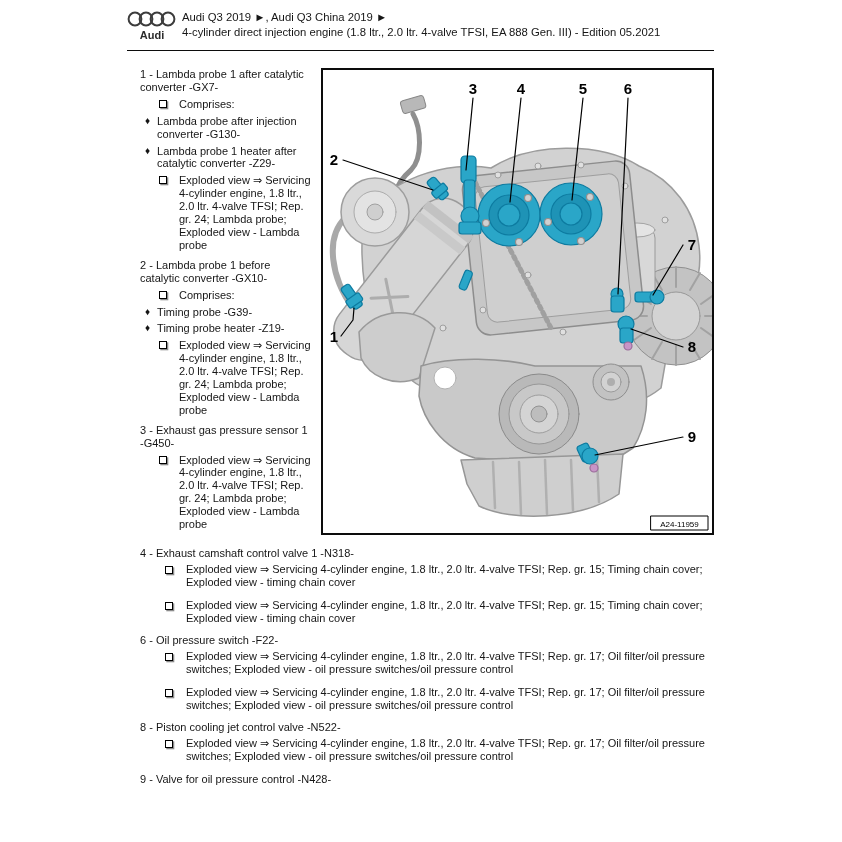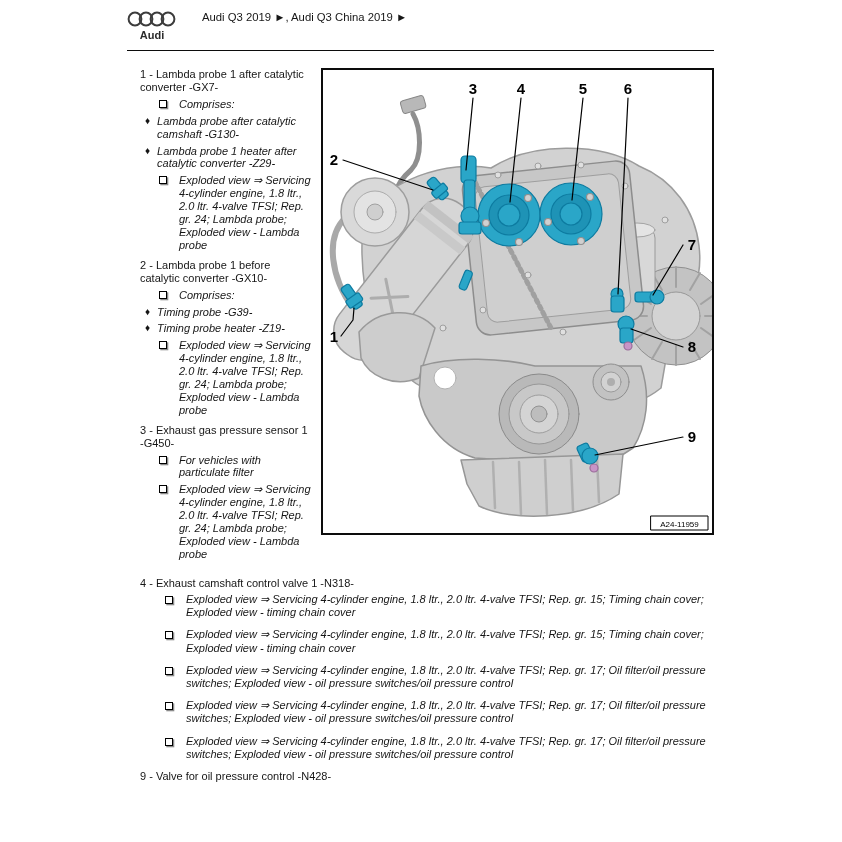--- a/index.html
+++ b/index.html
@@ -5,21 +5,21 @@
   html,body{margin:0;padding:0;}
   body{
     width:842px;height:842px;background:#ffffff;overflow:hidden;position:relative;
     font-family:"Liberation Sans", sans-serif;color:#161616;
     -webkit-font-smoothing:antialiased;
   }
   .page{position:absolute;left:127px;top:10px;width:587px;}
   
   .hdr{display:flex;align-items:flex-start;}
   .hdr-logo{flex:none;width:50px;}
-  .hdr-text{margin-left:25px;font-size:11.3px;line-height:15px;}
+  .hdr-text{margin-left:5px;font-size:11.3px;line-height:15px;}
   .rule{border-top:1.7px solid #0c0c0c;margin-top:3px;}
   
   .content{margin-top:17px;padding-left:13px;}
   .figure{
     float:right;width:389px;height:463px;border:2px solid #0c0c0c;
     margin-left:8px;background:#fff;
   }
   .figure svg{display:block;width:100%;height:100%;}
   
   .legend-left{font-size:11px;line-height:12.9px;}
@@ -33,41 +33,42 @@
     box-shadow:1.3px 1.3px 0 #8a8a8a;margin-top:2px;background:#fff;
   }
   .l-row .g-sq{margin-right:12px;}
   .g-di{flex:none;font-size:10px;line-height:12.9px;margin-right:7px;}
   
   .legend-bottom{clear:both;padding-top:9px;font-size:11px;line-height:13.2px;}
   .b-item{margin-bottom:9px;}
   .b-title{margin-bottom:3px;}
   .b-row{display:flex;padding-left:25px;}
   .b-row .g-sq{margin-right:13px;margin-top:3px;}
-  .r-text{flex:1;font-style:italic;}
+  .r-text{flex:1;}
 </style>
 </head>
 <body>
 
 <div class="page">
 
   <div class="hdr">
     <div class="hdr-logo">
       <svg width="50" height="33" viewBox="0 0 50 33">
         <g fill="none" stroke="#3c3c3c" stroke-width="2">
           <circle cx="8" cy="9" r="6.4"></circle>
           <circle cx="19" cy="9" r="6.4"></circle>
           <circle cx="30" cy="9" r="6.4"></circle>
           <circle cx="41" cy="9" r="6.4"></circle>
         </g>
         <text x="25" y="29" text-anchor="middle" font-size="11" font-weight="bold" fill="#2a2a2a">Audi</text>
       </svg>
     </div>
     <div class="hdr-text">
       <div>Audi Q3 2019 ►, Audi Q3 China 2019 ►</div>
+      <div>4-cylinder direct injection engine (1.8 ltr., 2.0 ltr. 4-valve TFSI, EA 888 Gen. III) - Edition 05.2021</div>
     </div>
   </div>
   <div class="rule"></div>
 
   <div class="content">
 
     <div class="figure">
       <svg viewBox="0 0 389 463">
         <g stroke-linecap="round" stroke-linejoin="round">
 
@@ -262,21 +263,21 @@
 
     <div class="legend-left" id="legend-left">
         <div class="l-item">
           <div class="l-title">1 - Lambda probe 1 after catalytic converter -GX7-</div>
           <div class="l-row sq">
             <span class="g-sq"></span>
             <span class="r-text">Comprises:</span>
           </div>
           <div class="l-row di">
             <span class="g-di">♦</span>
-            <span class="r-text">Lambda probe after catalytic camshaft -G130-</span>
+            <span class="r-text">Lambda probe after injection converter -G130-</span>
           </div>
           <div class="l-row di">
             <span class="g-di">♦</span>
             <span class="r-text">Lambda probe 1 heater after catalytic converter -Z29-</span>
           </div>
           <div class="l-row sq">
             <span class="g-sq"></span>
             <span class="r-text">Exploded view ⇒ Servicing 4-cylinder engine, 1.8 ltr., 2.0 ltr. 4-valve TFSI; Rep. gr. 24; Lambda probe; Exploded view - Lambda probe</span>
           </div>
         </div>
@@ -296,56 +297,54 @@
           </div>
           <div class="l-row sq">
             <span class="g-sq"></span>
             <span class="r-text">Exploded view ⇒ Servicing 4-cylinder engine, 1.8 ltr., 2.0 ltr. 4-valve TFSI; Rep. gr. 24; Lambda probe; Exploded view - Lambda probe</span>
           </div>
         </div>
         <div class="l-item">
           <div class="l-title">3 - Exhaust gas pressure sensor 1 -G450-</div>
           <div class="l-row sq">
             <span class="g-sq"></span>
-            <span class="r-text">For vehicles with particulate filter</span>
-          </div>
-          <div class="l-row sq">
-            <span class="g-sq"></span>
             <span class="r-text">Exploded view ⇒ Servicing 4-cylinder engine, 1.8 ltr., 2.0 ltr. 4-valve TFSI; Rep. gr. 24; Lambda probe; Exploded view - Lambda probe</span>
           </div>
         </div>
       </div>
 
     <div class="legend-bottom" id="legend-bottom">
         <div class="b-item">
           <div class="b-title">4 - Exhaust camshaft control valve 1 -N318-</div>
           <div class="b-row">
             <span class="g-sq"></span>
             <span class="r-text">Exploded view ⇒ Servicing 4-cylinder engine, 1.8 ltr., 2.0 ltr. 4-valve TFSI; Rep. gr. 15; Timing chain cover; Exploded view - timing chain cover</span>
           </div>
         </div>
         <div class="b-item">
           <div class="b-row">
             <span class="g-sq"></span>
             <span class="r-text">Exploded view ⇒ Servicing 4-cylinder engine, 1.8 ltr., 2.0 ltr. 4-valve TFSI; Rep. gr. 15; Timing chain cover; Exploded view - timing chain cover</span>
           </div>
         </div>
         <div class="b-item">
+          <div class="b-title">6 - Oil pressure switch -F22-</div>
           <div class="b-row">
             <span class="g-sq"></span>
             <span class="r-text">Exploded view ⇒ Servicing 4-cylinder engine, 1.8 ltr., 2.0 ltr. 4-valve TFSI; Rep. gr. 17; Oil filter/oil pressure switches; Exploded view - oil pressure switches/oil pressure control</span>
           </div>
         </div>
         <div class="b-item">
           <div class="b-row">
             <span class="g-sq"></span>
             <span class="r-text">Exploded view ⇒ Servicing 4-cylinder engine, 1.8 ltr., 2.0 ltr. 4-valve TFSI; Rep. gr. 17; Oil filter/oil pressure switches; Exploded view - oil pressure switches/oil pressure control</span>
           </div>
         </div>
         <div class="b-item">
+          <div class="b-title">8 - Piston cooling jet control valve -N522-</div>
           <div class="b-row">
             <span class="g-sq"></span>
             <span class="r-text">Exploded view ⇒ Servicing 4-cylinder engine, 1.8 ltr., 2.0 ltr. 4-valve TFSI; Rep. gr. 17; Oil filter/oil pressure switches; Exploded view - oil pressure switches/oil pressure control</span>
           </div>
         </div>
         <div class="b-item">
           <div class="b-title">9 - Valve for oil pressure control -N428-</div>
         </div>
       </div>
 

